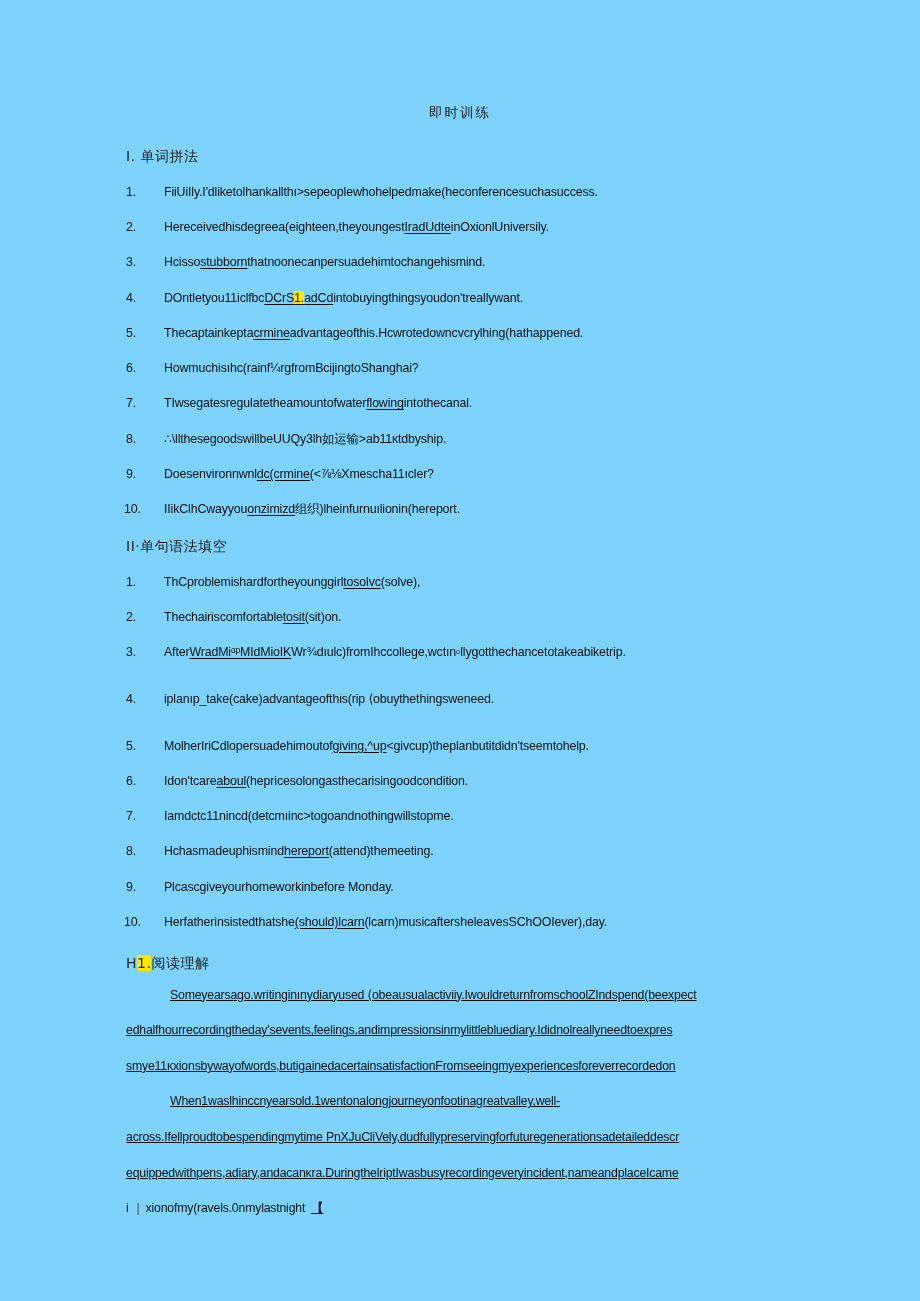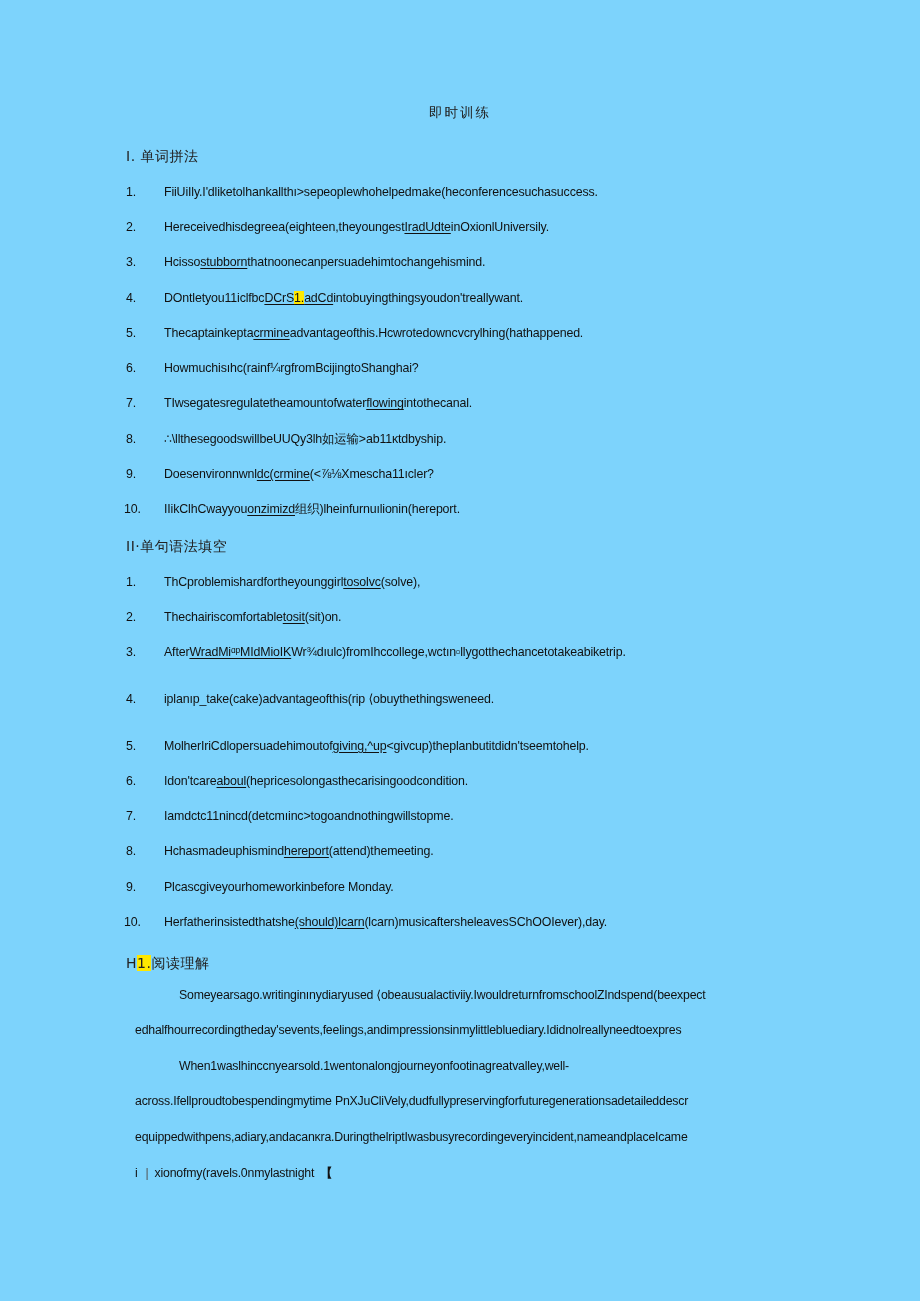--- a/index.html
+++ b/index.html
@@ -77,23 +77,24 @@
   .list-ii li.exercise-item { margin-bottom: 20px; }
   .list-ii li.exercise-item.tall { margin-bottom: 30px; }
 
   .passage {
     margin-top: 2px;
     font-size: 12.3px;
     color: #111;
     letter-spacing: -0.2px;
   }
   .passage p {
-    margin: 0 0 19px 9px;
+    margin: 0 0 19px 0;
     line-height: 1.35;
     white-space: nowrap;
+    text-decoration: underline;
   }
   .passage p.indent { text-indent: 44px; }
   .passage p:last-child { margin-bottom: 0; }
   .tail-line {
     display: inline-block;
   }
   .tail-sep {
     display: inline-block;
     margin: 0 6px 0 8px;
     color: #555;
@@ -196,20 +197,21 @@
         <span class="item-number wide">10.</span>
         <span class="item-text">Herfatherinsistedthatshe</span><span class="u">(should)lcarn</span><span class="item-text">(lcarn)musicaftersheleavesSChOOIever),day.</span>
       </li>
     </ol>
 
     <div class="section-heading heading-iii"><span>H</span><span class="hl">1.</span><span>阅读理解</span></div>
 
     <div class="passage">
       <p class="indent">Someyearsago.writinginınydiaryused ⟨obeausualactiviiy.IwouldreturnfromschoolZIndspend(beexpect</p>
       <p>edhalfhourrecordingtheday'sevents,feelings,andimpressionsinmylittlebluediary.Ididnolreallyneedtoexpres</p>
+      <p>smye11ĸxionsbywayofwords,butigainedacertainsatisfactionFromseeingmyexperiencesforeverrecordedon</p>
       <p class="indent">When1waslhinccnyearsold.1wentonalongjourneyonfootinagreatvalley,well-</p>
       <p>across.Ifellproudtobespendingmytime PnXJuCliVely,dudfullypreservingforfuturegenerationsadetaileddescr</p>
       <p>equippedwithpens,adiary,andacanĸra.DuringthelriptIwasbusyrecordingeveryincident,nameandplaceIcame</p>
       <p><span class="tail-line">i</span><span class="tail-sep">|</span><span class="tail-line">xionofmy(ravels.0nmylastnight</span><span class="bracket-mark">【</span></p>
     </div>
 
   </div>
 </div>
 
 </body></html>

